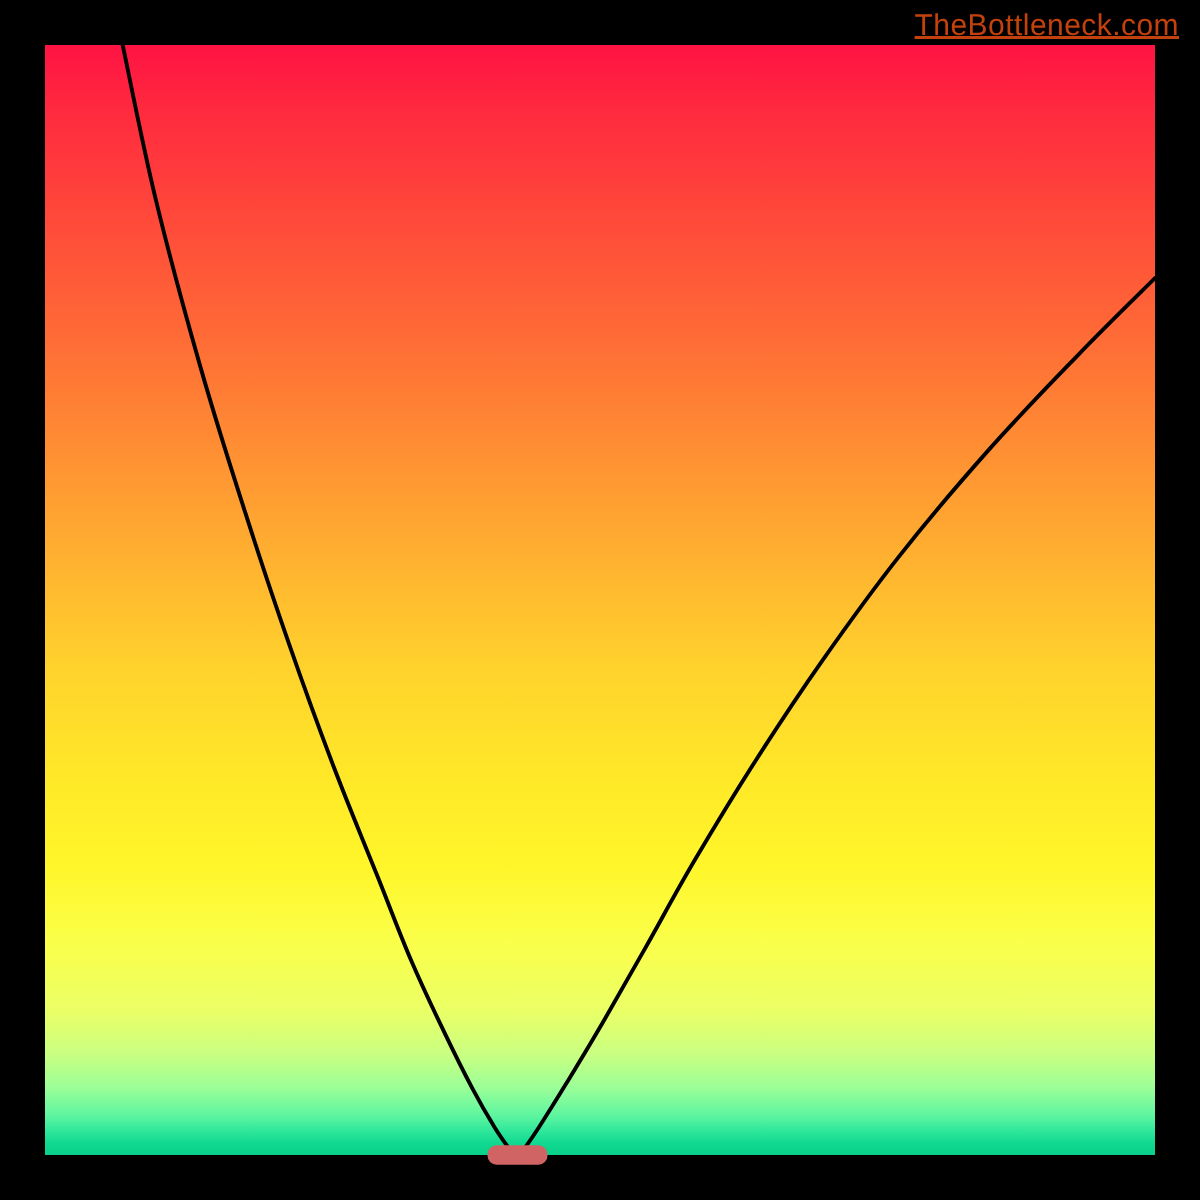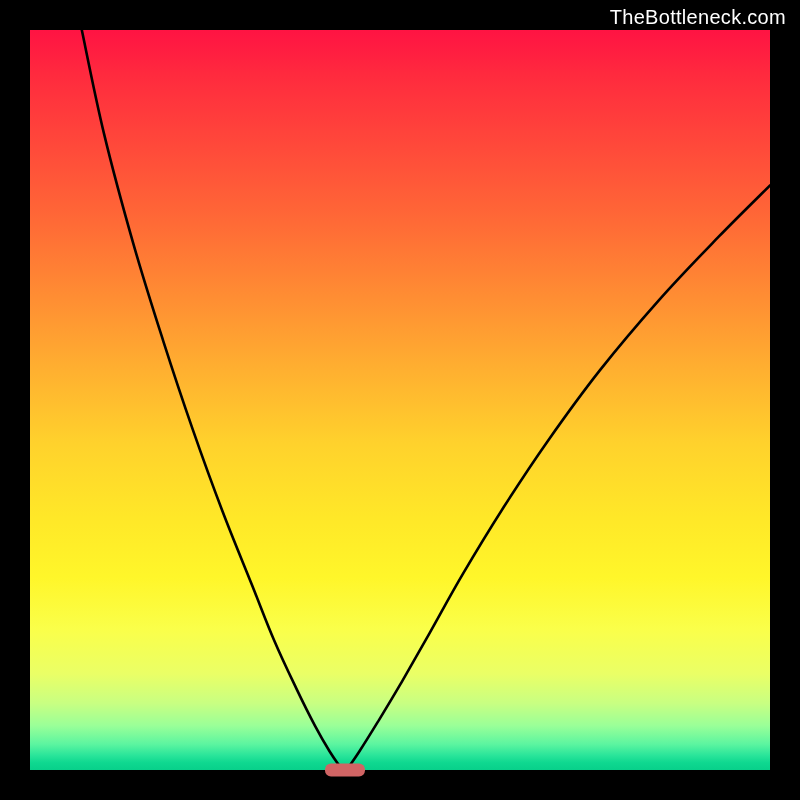--- a/index.html
+++ b/index.html
@@ -41,25 +41,26 @@
       #5cf5a0 96.5%,
       #2ae59a 98%,
       #0fd890 99%,
       #08d08a 100%
     );
   }
   .watermark {
     position: absolute;
     top: 6px;
     right: 14px;
-    color: #ffffff;
+    color: #c2410c;
     font-size: 20px;
     letter-spacing: 0.3px;
     font-weight: 500;
     user-select: none;
+    text-decoration: underline;
   }
   svg.curve {
     position: absolute;
     left: 0;
     top: 0;
     width: 740px;
     height: 740px;
   }
   .marker {
     position: absolute;

